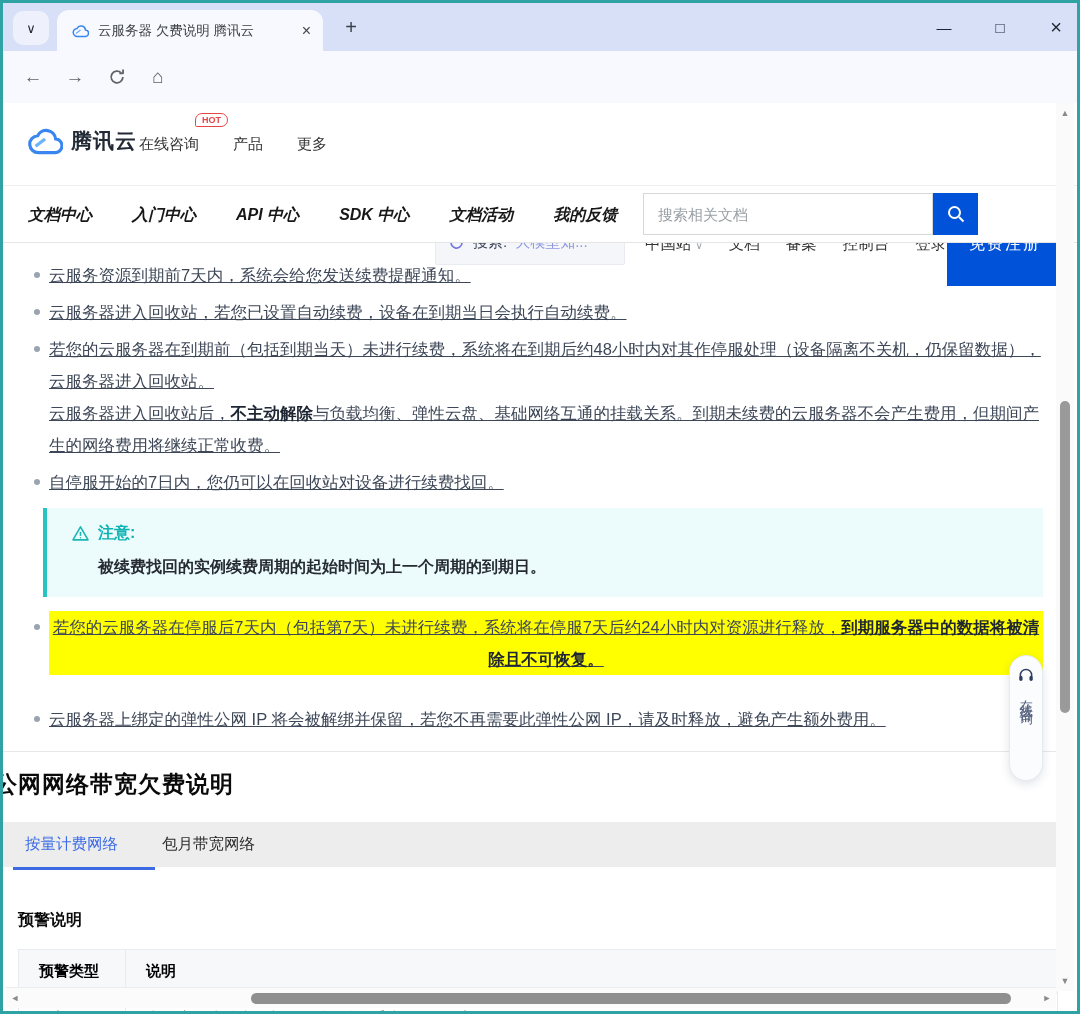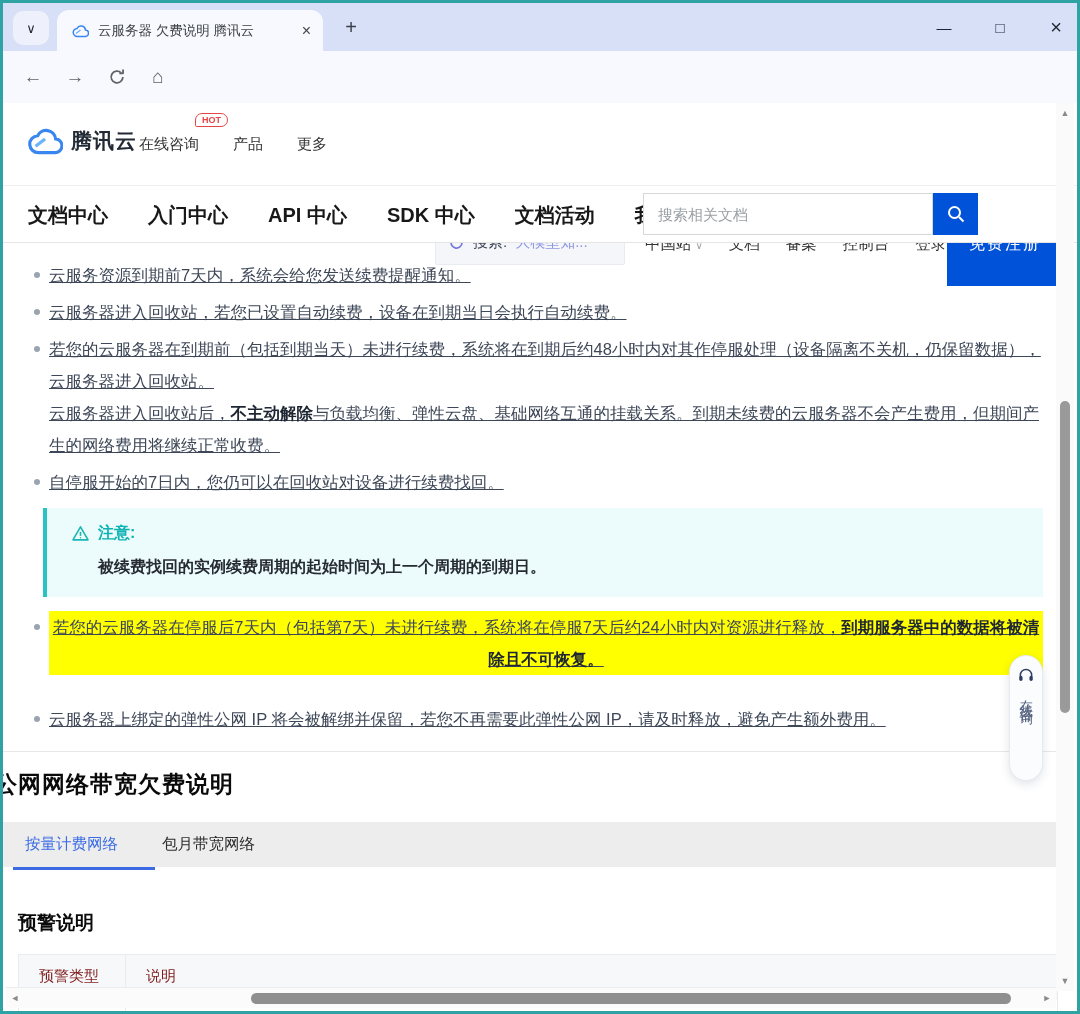--- a/index.html
+++ b/index.html
@@ -51,21 +51,21 @@
   .hd-link { font-size:15.5px; color:#333; cursor:pointer; white-space:nowrap; }
   .caret { font-size:10px; color:#9aa0a6; margin-left:4px; }
   .signup-btn { position:absolute; left:944px; top:100px; width:116px; height:83px;
     background:var(--accent,#0052d9); color:#fff; font-size:16px; display:flex; align-items:center;
     justify-content:center; letter-spacing:2px; cursor:pointer; }
 
   
   .doc-nav { position:absolute; left:0; top:184px; width:100%; height:56px; background:#fff;
     border-bottom:1px solid #e5e5e5; }
   .doc-items { position:absolute; left:25px; top:0; height:56px; display:flex; align-items:center; gap:40px; }
-  .doc-item { font-size:20px; color:#181818; font-weight:600; cursor:pointer; white-space:nowrap; }
+  .doc-item { font-size:16px; color:#181818; font-weight:600; cursor:pointer; white-space:nowrap;font-style:italic; }
   .doc-search-input { position:absolute; left:640px; top:6px; width:290px; height:42px;
     border:1px solid #d8d8d8; padding:0 14px; font-size:15px; color:#333; outline:none;
     font-family:inherit; background:#fff; }
   .doc-search-input::placeholder { color:#9aa0a6; }
   .doc-search-btn { position:absolute; left:930px; top:6px; width:45px; height:42px;
     background:var(--accent,#0052d9); border:none; display:flex; align-items:center; justify-content:center; cursor:pointer; }
 
   
   .content { position:absolute; left:0; top:240px; width:1056px; color:#3d4757; }
   .bullets { list-style:none; padding:16px 16px 0 30px;text-decoration:underline; }
@@ -85,25 +85,25 @@
   .divider { border:none; border-top:1px solid #e7e7e7; margin:16px 0 0 0; width:100%; }
 
   .h2 { margin:17px 0 0 -9px; font-size:23px; font-weight:bold; color:#0a0a0a; letter-spacing:1px; }
 
   .tabstrip { margin-top:22px; width:1056px; height:45px; background:#ededee; display:flex; align-items:center; }
   .tabitem { padding:0 22px; font-size:15.5px; cursor:pointer; height:45px; display:flex; align-items:center; }
   .tabitem.active { color:#3b6be4; }
   .tabitem.idle { color:#2c2c2c; }
   .tab-underline { width:142px; height:3px; background:#3b6be4; margin-left:10px; }
 
-  .h3 { margin:40px 0 16px 15px; font-size:19px; font-weight:bold; color:#0a0a0a; }
+  .h3 { margin:40px 0 16px 15px; font-size:16px; font-weight:bold; color:#0a0a0a; }
 
   table.spec { border-collapse:collapse; margin:18px 0 0 15px; width:1040px; font-size:15px; }
   table.spec th, table.spec td { border:1px solid #e9ebf0; text-align:left; padding:12px 20px; }
-  table.spec th { background:#f7f8fa; color:#7f1d1d; font-weight:normal; }
+  table.spec th { background:#f7f8fa; color:#000000; font-weight:bold; }
   table.spec td { color:#3a4654; padding:15px 20px; }
   .col-type { width:107px; }
 
   
   .chat-widget { position:absolute; right:34px; top:652px; width:34px; height:126px; background:#fbfcfe;
     border:1px solid #e4e9f2; border-radius:17px; box-shadow:0 3px 10px rgba(31,56,88,.14);
     display:flex; flex-direction:column; align-items:center; padding-top:10px; gap:5px; cursor:pointer; }
   .chat-label { writing-mode:vertical-rl; text-orientation:upright; font-size:13.5px; color:#55627e;
     letter-spacing:4px; line-height:1; }
 

